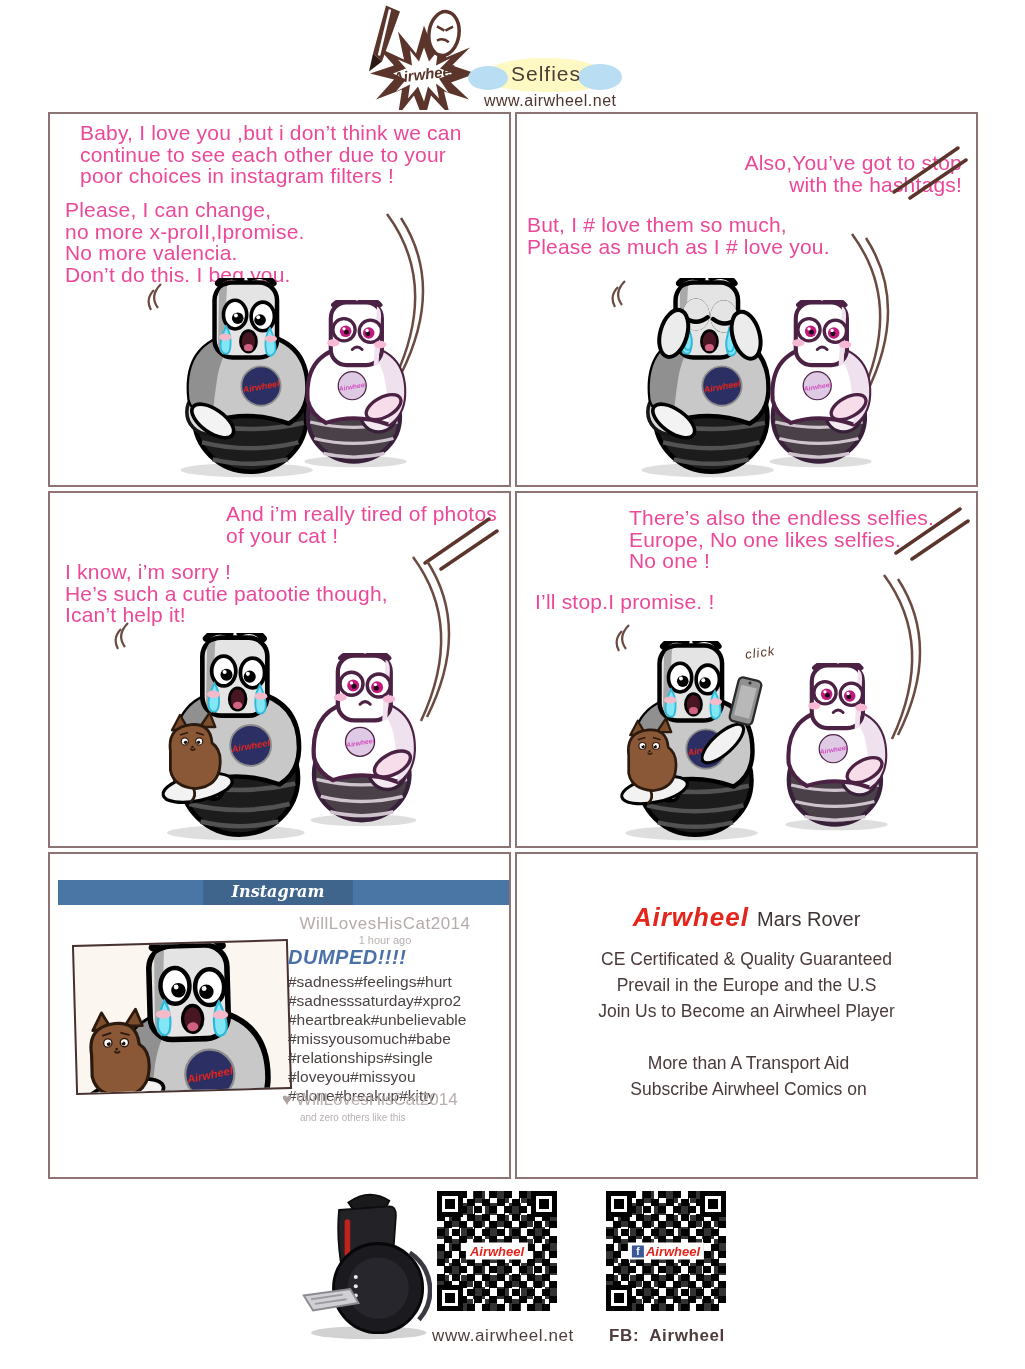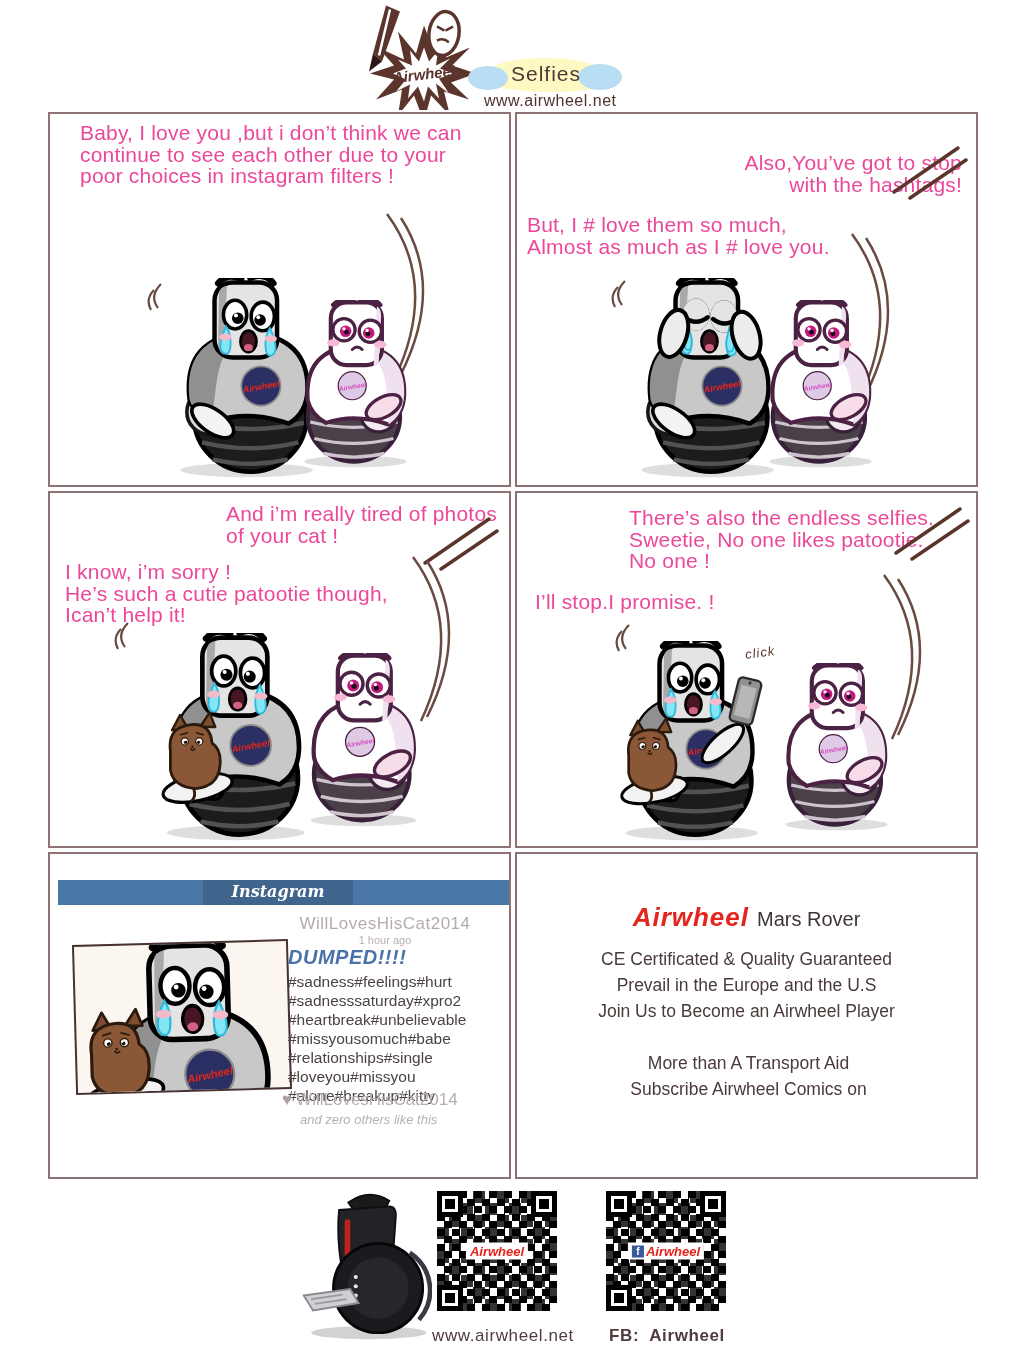--- a/index.html
+++ b/index.html
@@ -37,21 +37,21 @@
                    font-weight:bold; font-size:16px; line-height:24px; }
   .ig-username { position:absolute; left:215px; top:60px; width:240px; text-align:center; color:#b5abab; font-size:17px; letter-spacing:.5px; }
   .ig-time { position:absolute; left:215px; top:80px; width:240px; text-align:center; color:#b9b0b0; font-size:11px; }
   .ig-photo { position:absolute; left:24px; top:88px; width:212px; height:146px; background:#fbf7f0;
               border:2px solid #473131; transform:rotate(-1.6deg); overflow:hidden; }
   .ig-photo svg { position:absolute; }
   .ig-dumped { position:absolute; left:238px; top:92px; color:#4a72a8; font-size:20px; font-weight:bold; letter-spacing:.5px;font-style:italic; }
   .ig-tags { position:absolute; left:238px; top:118px; color:#4c4343; font-size:15.5px; line-height:19px; }
   .ig-like { position:absolute; left:232px; top:236px; color:#b8aeae; font-size:17px; }
   .ig-like .heart { color:#aba1a1; margin-right:4px; }
-  .ig-like-note { position:absolute; left:250px; top:258px; color:#b9b0b0; font-size:13px;font-style:italic; }
+  .ig-like-note { position:absolute; left:250px; top:258px; color:#b9b0b0; font-size:10px; }
 
   
   .promo-title { position:absolute; left:0; right:0; top:48px; text-align:center; }
   .promo-brand { color:#e3251c; font-size:26px; font-weight:bold; font-style:italic; letter-spacing:1px; }
   .promo-suffix { color:#3f3434; font-size:20px; margin-left:8px; }
   .promo-block1 { position:absolute; left:0; right:0; top:92px; text-align:center; color:#4a3a3a; font-size:17.5px; line-height:26px; }
   .promo-block2 { position:absolute; left:4px; right:0; top:196px; text-align:center; color:#4a3a3a; font-size:17.5px; line-height:26px; }
 
   
   .footer { position:absolute; left:0; top:1178px; width:1025px; height:191px; }
@@ -236,20 +236,26 @@
 </div>
 
 <div class="comic">
 
   <div class="panel">
     <div class="speech" style="left:30px;top:8px;">
       <div>Baby, I love you ,but i don’t think we can</div>
       <div>continue to see each other due to your</div>
       <div>poor choices in instagram filters !</div>
     </div>
+    <div class="speech" style="left:15px;top:85px;">
+      <div>Please, I can change,</div>
+      <div>no more x-proII,Ipromise.</div>
+      <div>No more valencia.</div>
+      <div>Don’t do this. I beg you.</div>
+    </div>
     <svg class="ticks" style="left:95px;top:168px;" width="24" height="44">
         <use href="#ticks"></use>
       </svg>
     <svg class="swoosh" style="right:64px;top:98px;" width="70" height="170">
         <use href="#swoosh"></use>
       </svg>
     <svg style="position:absolute;left:118px;bottom:6px;" width="152" height="201">
         <use href="#bot-male"></use>
       </svg>
     <svg style="position:absolute;left:246px;bottom:16px;" width="124" height="169">
@@ -257,21 +263,21 @@
       </svg>
   </div>
 
   <div class="panel">
     <div class="speech right" style="right:14px;top:38px;">
       <div>Also,You’ve got to stop</div>
       <div>with the hashtags!</div>
     </div>
     <div class="speech" style="left:10px;top:100px;">
       <div>But, I # love them so much,</div>
-      <div>Almost as much as I # love you.</div>
+      <div>Please as much as I # love you.</div>
     </div>
     <svg class="diags" style="right:8px;top:26px;" width="80" height="60">
         <use href="#diags"></use>
       </svg>
     <svg class="ticks" style="left:92px;top:165px;" width="24" height="44">
         <use href="#ticks"></use>
       </svg>
     <svg class="swoosh" style="right:66px;top:118px;" width="70" height="170">
         <use href="#swoosh"></use>
       </svg>
@@ -316,21 +322,21 @@
         </svg>
     </div>
     <svg style="position:absolute;left:252px;bottom:18px;" width="128" height="175">
         <use href="#bot-female"></use>
       </svg>
   </div>
 
   <div class="panel">
     <div class="speech" style="left:112px;top:14px;">
       <div>There’s also the endless selfies.</div>
-      <div>Sweetie, No one likes patootie.</div>
+      <div>Europe, No one likes selfies.</div>
       <div>No one !</div>
     </div>
     <div class="speech" style="left:18px;top:98px;">
       <div>I’ll stop.I promise. !</div>
     </div>
     <div class="sfx" style="left:228px;top:152px;">click</div>
     <svg class="diags" style="right:6px;top:8px;" width="80" height="60">
         <use href="#diags"></use>
       </svg>
     <svg class="ticks" style="left:96px;top:130px;" width="24" height="44">

